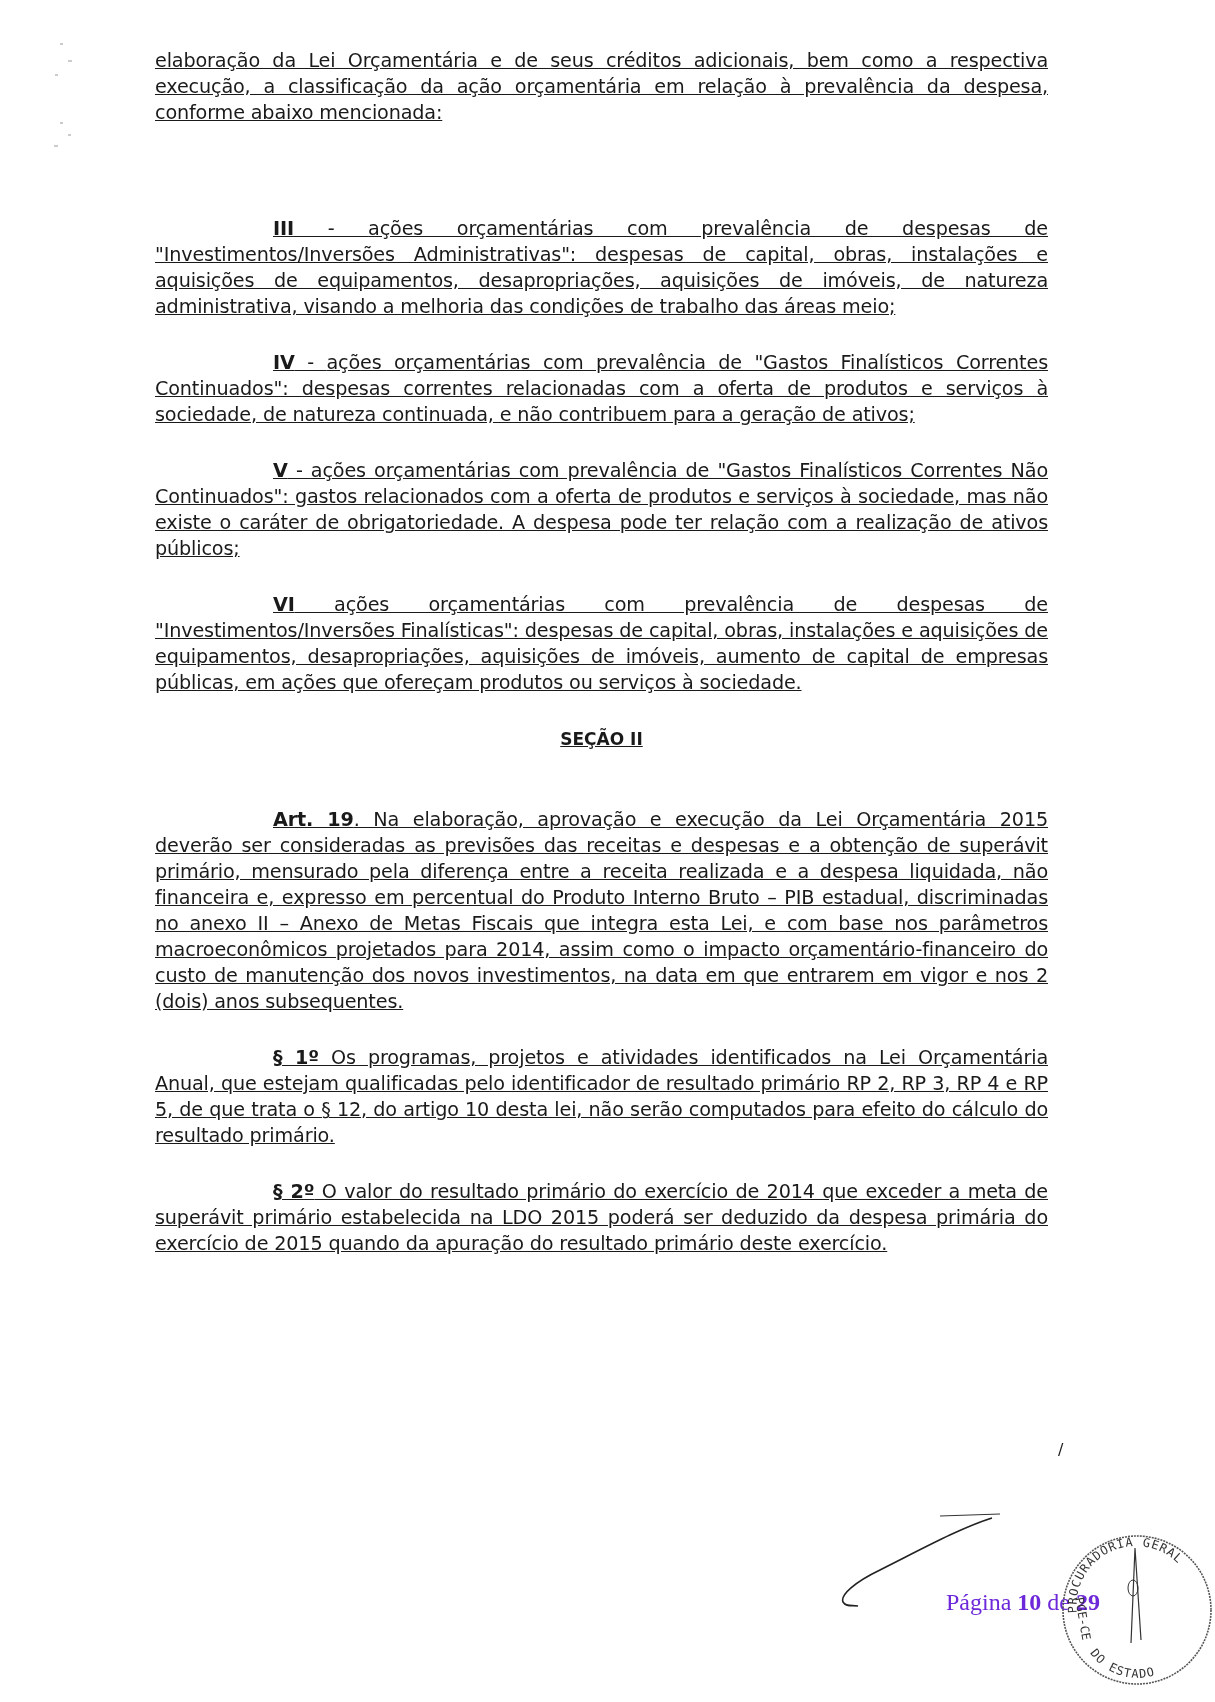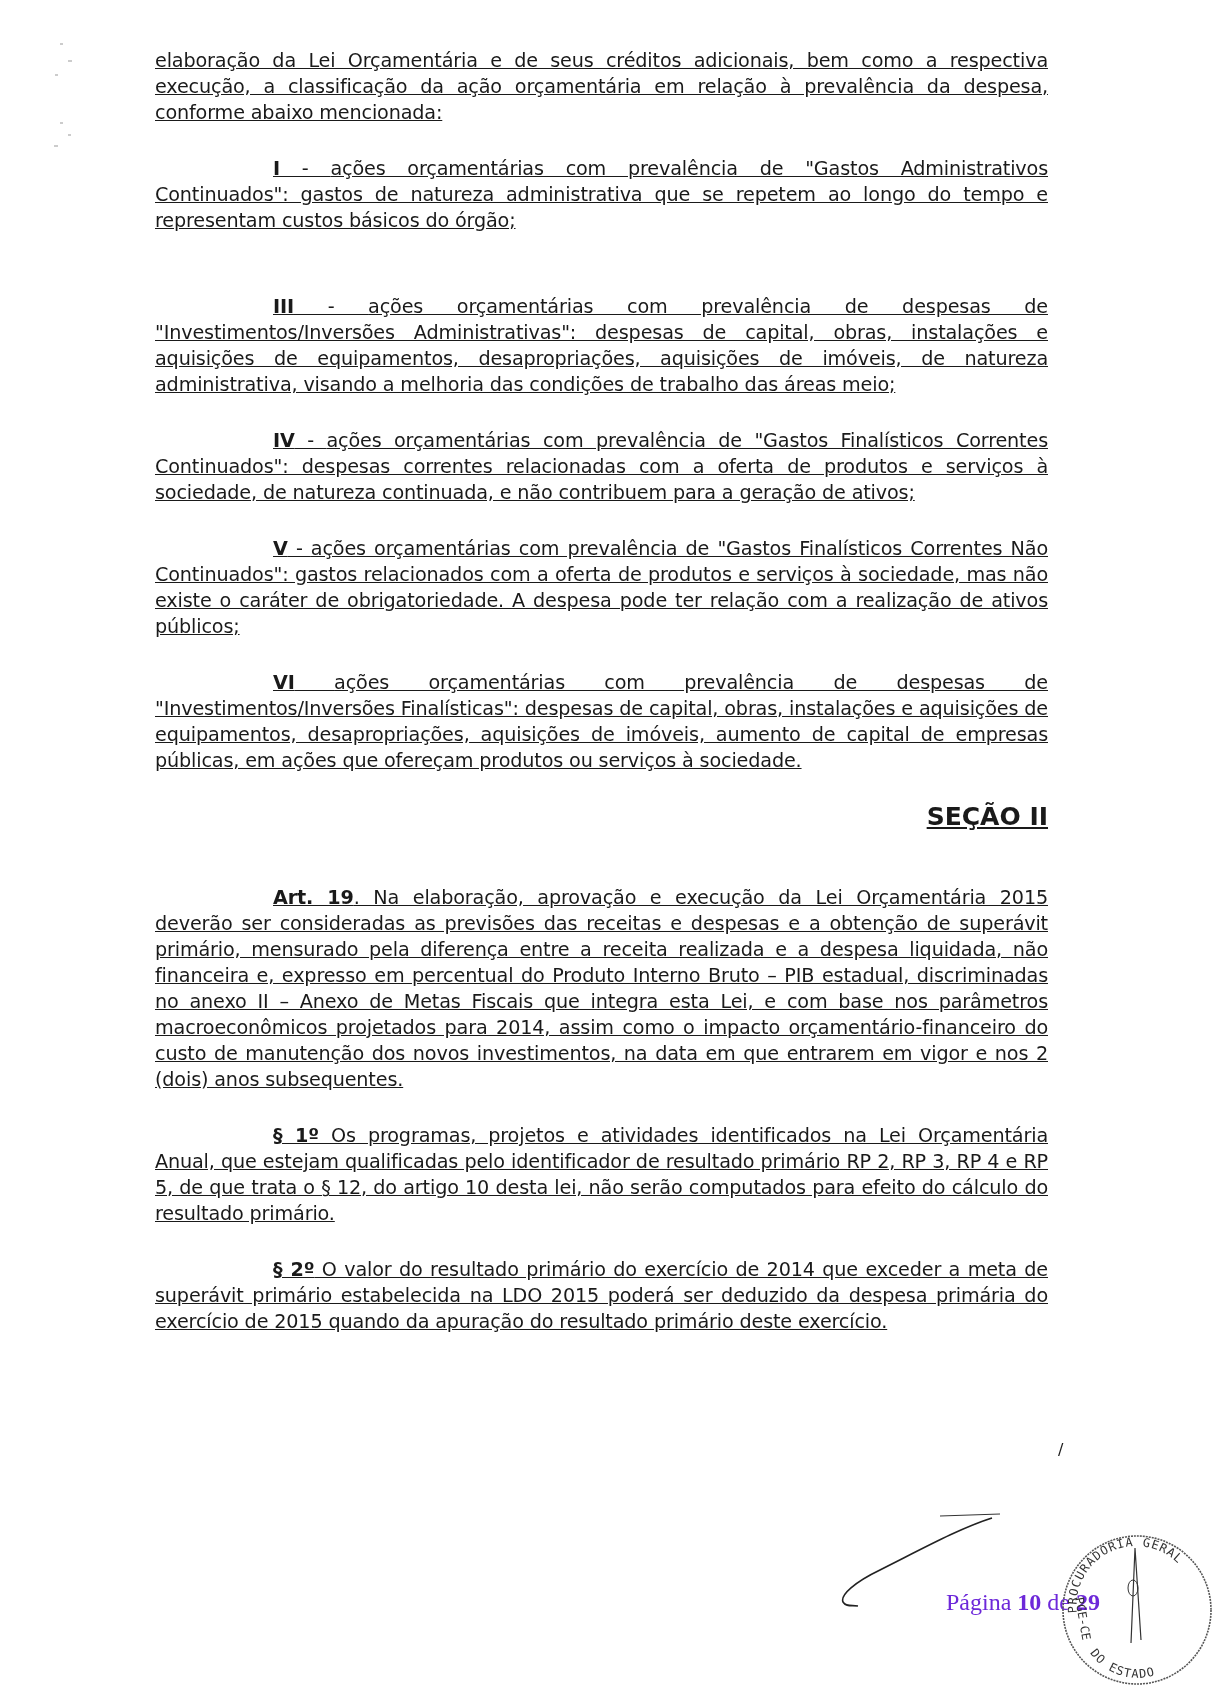--- a/index.html
+++ b/index.html
@@ -9,21 +9,21 @@
   }
   .page { position: absolute; left: 155px; top: 48px; width: 893px; text-decoration: underline; }
   .p {
     font-size: 19.2px; line-height: 26px; text-align: justify;
     margin: 0; letter-spacing: -0.15px;
   }
   .indent { text-indent: 118px; }
   .gap-s { height: 25px; }
   .gap-m { height: 30px; }
   .b { font-weight: bold; }
-  .heading { text-align: right; font-weight: bold; font-size: 25px; line-height: 26px; margin: 0; }
+  .heading { text-align: center; font-weight: bold; font-size: 17px; line-height: 26px; margin: 0; }
   .footer {
     position: absolute; left: 946px; top: 1589px;
     font-family: "Liberation Serif", serif; font-size: 24px; color: #6d28d9;
   }
   .stamp { position: absolute; left: 1055px; top: 1528px; width: 160px; height: 160px; }
   .signature { position: absolute; left: 770px; top: 1510px; width: 240px; height: 100px; }
   .margin-marks { position: absolute; left: 30px; top: 40px; width: 60px; height: 120px; }
   .tick { position: absolute; left: 1058px; top: 1440px; font-size: 16px; }
 </style>
 </head>
@@ -35,21 +35,20 @@
   <line x1="25" y1="35" x2="28" y2="35" stroke="#999" stroke-width="1"></line>
   <line x1="30" y1="83" x2="33" y2="83" stroke="#999" stroke-width="1"></line>
   <line x1="38" y1="95" x2="41" y2="95" stroke="#999" stroke-width="1"></line>
   <line x1="24" y1="106" x2="28" y2="106" stroke="#999" stroke-width="1"></line>
 </svg>
 
 <div class="page">
   <p class="p">elaboração da Lei Orçamentária e de seus créditos adicionais, bem como a respectiva execução, a classificação da ação orçamentária em relação à prevalência da despesa, conforme abaixo mencionada:</p>
   <div class="gap-m"></div>
 
-  <p class="p indent"><span class="b">I</span><span> - </span><span>ações orçamentárias com prevalência de "Gastos Administrativos Continuados": gastos de natureza administrativa que se repetem ao longo do tempo e representam custos básicos do órgão;</span></p>
   <div class="gap-m"></div>
 
   <div class="gap-m"></div>
 
   <p class="p indent"><span class="b">III</span><span> - </span><span>ações orçamentárias com prevalência de despesas de "Investimentos/Inversões Administrativas": despesas de capital, obras, instalações e aquisições de equipamentos, desapropriações, aquisições de imóveis, de natureza administrativa, visando a melhoria das condições de trabalho das áreas meio;</span></p>
   <div class="gap-m"></div>
 
   <p class="p indent"><span class="b">IV</span><span> - </span><span>ações orçamentárias com prevalência de "Gastos Finalísticos Correntes Continuados": despesas correntes relacionadas com a oferta de produtos e serviços à sociedade, de natureza continuada, e não contribuem para a geração de ativos;</span></p>
   <div class="gap-m"></div>
 

